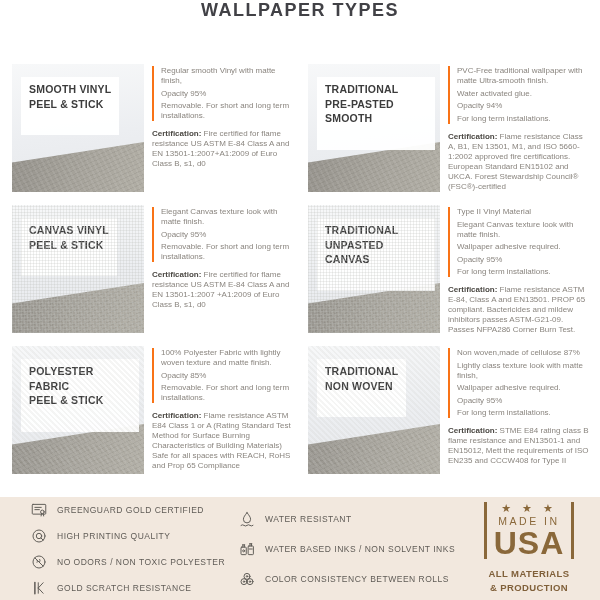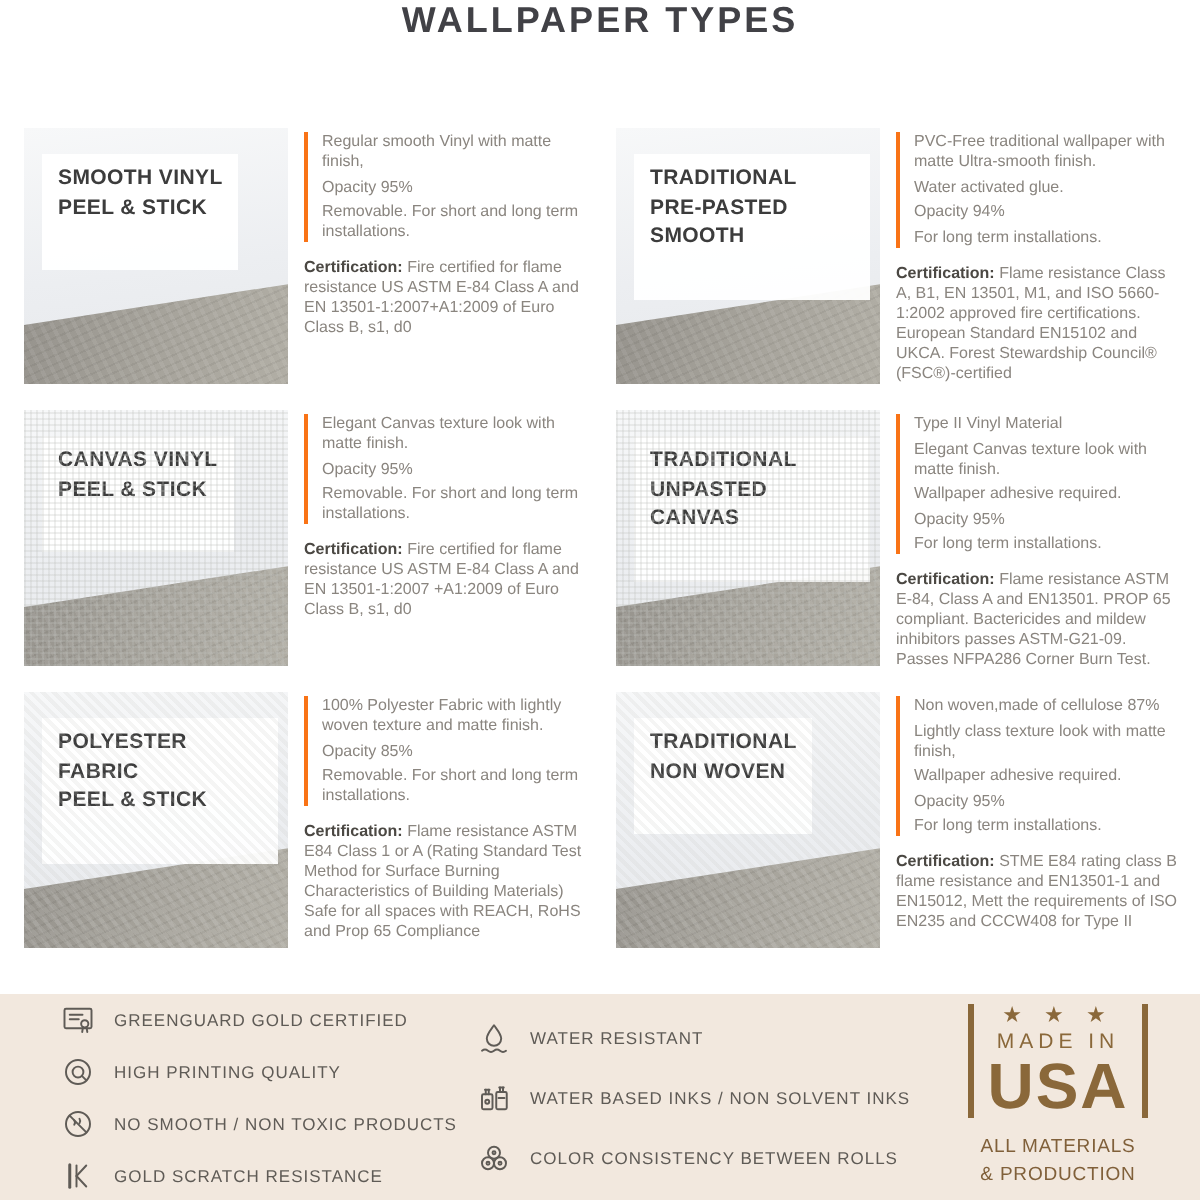--- a/index.html
+++ b/index.html
@@ -105,21 +105,21 @@
   .badge-box {
     display:inline-block;
     border-left:3px solid #8a683a;
     border-right:3px solid #8a683a;
     padding:1px 7px 0 7px;
     line-height:1;
   }
   .badge-stars { font-size:11px; letter-spacing:4px; color:#8a683a; white-space:nowrap; }
   .badge-madein { font-size:10.5px; font-weight:400; letter-spacing:2.5px; margin-top:2px; white-space:nowrap; }
   .badge-usa { font-size:32px; font-weight:800; letter-spacing:1px; margin-top:1px; }
-  .badge-sub { margin-top:8px; font-size:9.5px; font-weight:400; letter-spacing:0.4px; color:#80603a; line-height:1.45; }
+  .badge-sub { margin-top:8px; font-size:9.5px; font-weight:700; letter-spacing:0.4px; color:#80603a; line-height:1.45; }
 </style>
 </head>
 <body>
 
 <div class="page">
 
   <div class="title">WALLPAPER TYPES</div>
 
   <div class="grid">
 
@@ -278,21 +278,21 @@
       </div>
       <div class="f-item">
         <span class="f-icon">
           <svg viewBox="0 0 24 24">
               <circle cx="12" cy="12" r="8"></circle>
               <line x1="6.4" y1="6.4" x2="17.6" y2="17.6"></line>
               <path d="M9.5 9.5 q1 1.5 0 3"></path>
               <path d="M13 8.5 q1 1.5 0 3"></path>
             </svg>
         </span>
-        <span class="f-item-label">NO SMOOTH / NON TOXIC PRODUCTS</span>
+        <span class="f-item-label">NO ODORS / NON TOXIC POLYESTER</span>
       </div>
       <div class="f-item">
         <span class="f-icon">
           <svg viewBox="0 0 24 24">
               <line x1="6.5" y1="4.5" x2="6.5" y2="19.5" stroke-width="2"></line>
               <line x1="11" y1="5" x2="11" y2="19"></line>
               <line x1="11" y1="12" x2="17.5" y2="5"></line>
               <line x1="11" y1="12" x2="17.5" y2="19"></line>
             </svg>
         </span>

